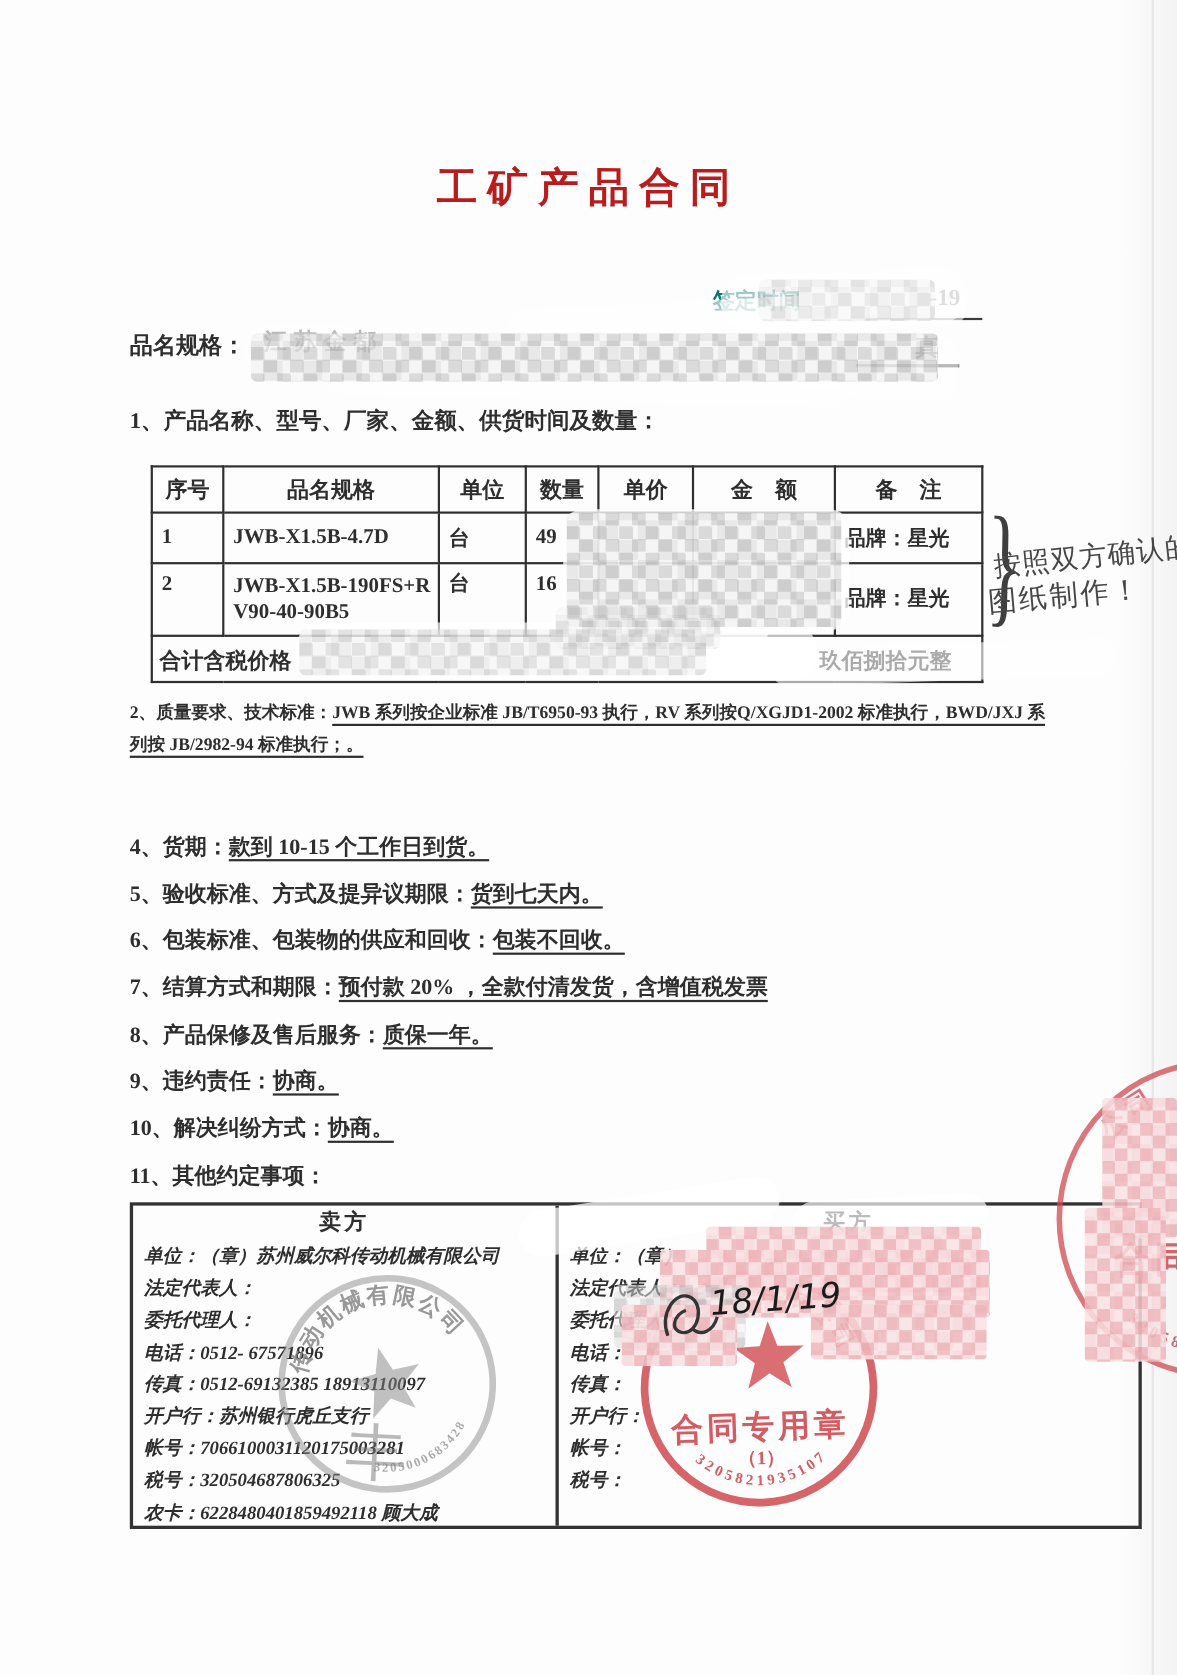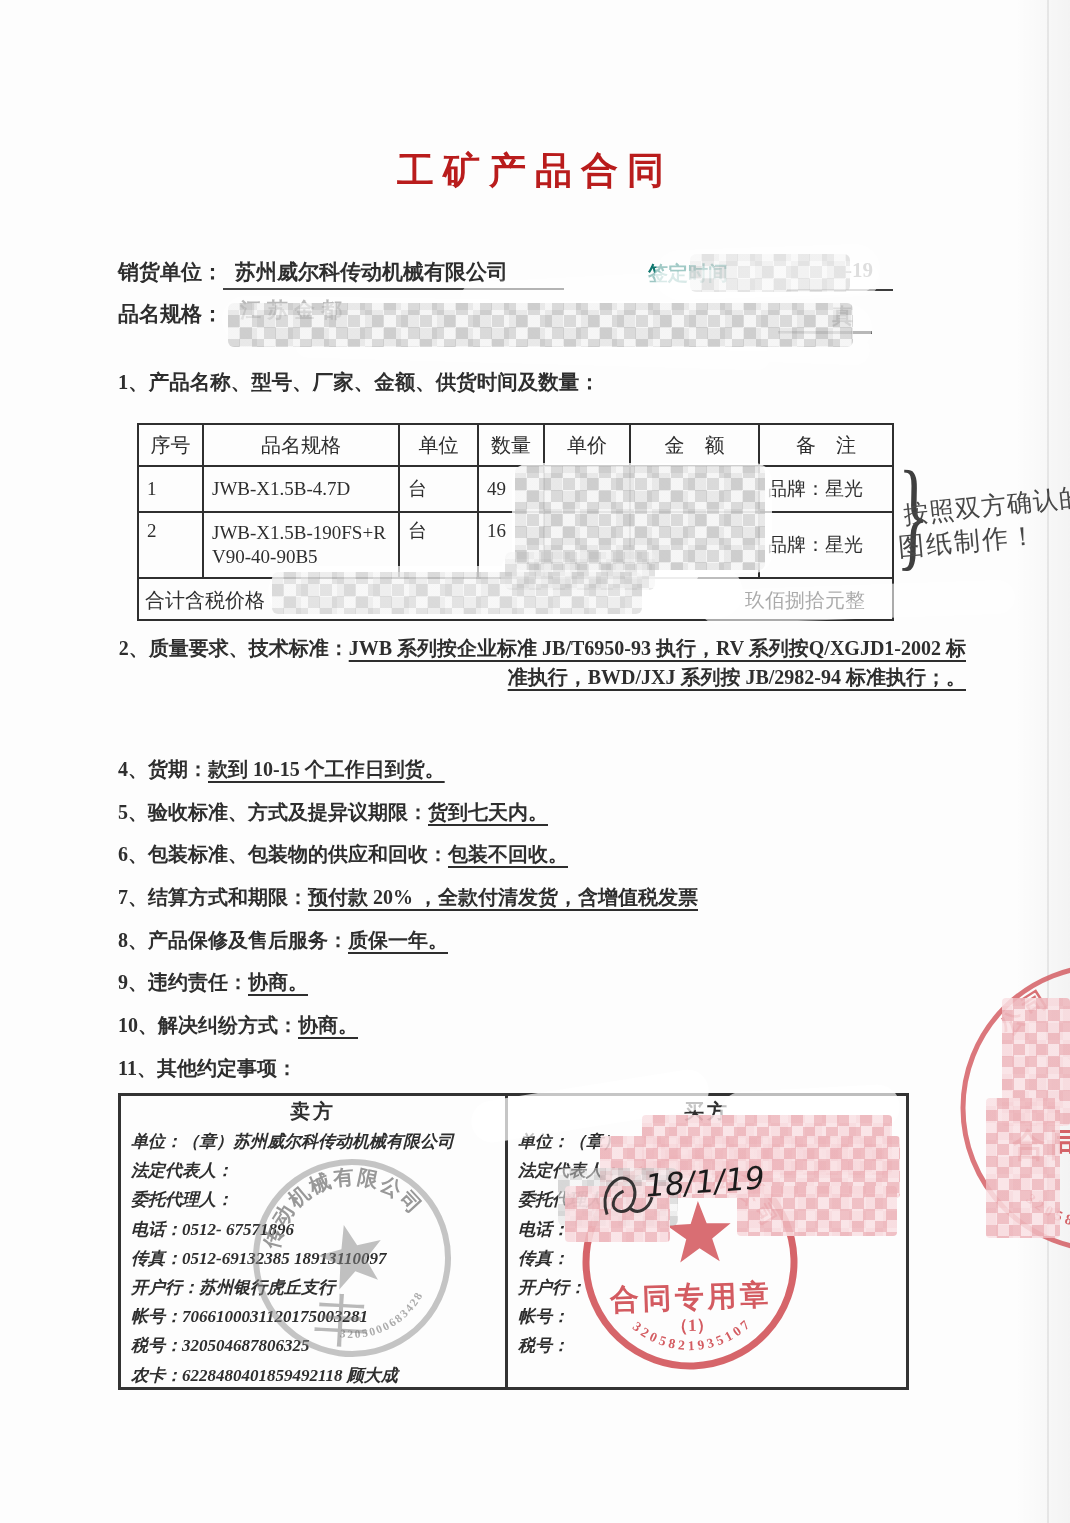--- a/index.html
+++ b/index.html
@@ -10,39 +10,39 @@
   .fold{left:1047px;top:0;width:2px;height:100%;background:rgba(170,170,170,0.22);z-index:1;}
 
   .title{left:0;right:0;top:146px;text-align:center;font-size:37px;letter-spacing:9px;color:#b91c1c;}
 
   .hline{font-size:21px;white-space:nowrap;}
   .seller-val{display:inline-block;border-bottom:2px solid #454545;padding:0 56px 2px 12px;}
   .faint{color:#0f766e;}
   .uline{background:#3c3c3c;height:2px;}
 
   .clause{font-size:20px;white-space:nowrap;z-index:2;}
-  .clause-wrap{font-size:20px;line-height:29px;z-index:2;text-align:right;}
+  .clause-wrap{font-size:16px;line-height:29px;z-index:2;}
   .uv{text-decoration:underline;text-underline-offset:5px;text-decoration-thickness:2px;}
 
   table.goods{border-collapse:collapse;z-index:2;position:absolute;left:137px;top:423px;}
-  table.goods th,table.goods td{border:2px solid #2f2f2f;padding:0 0 0 8px;font-weight:400;text-align:left;}
+  table.goods th,table.goods td{border:2px solid #2f2f2f;padding:0 0 0 8px;font-weight:700;text-align:left;}
   table.goods th{font-size:20px;height:40px;text-align:center;padding:0;}
   table.goods td{font-size:19px;vertical-align:middle;}
   .r1 td{height:44px;} .r2 td{height:58px;line-height:24px;}
   .spec{word-break:break-all;padding-right:6px;}
   .tfoot-cell{position:relative;height:40px;}
   .tf-left{position:absolute;left:6px;top:8px;font-size:20px;white-space:nowrap;}
   .tf-right{position:absolute;left:606px;top:8px;font-size:20px;white-space:nowrap;}
 
   .brace{left:884px;top:453px;font-size:122px;font-weight:400;color:#3f3f3f;transform:scaleX(.55) rotate(2deg);line-height:1;z-index:3;}
   .hand{font-family:"DejaVu Sans",sans-serif;font-weight:400;color:#474747;white-space:nowrap;z-index:3;}
   .hw1{left:903px;top:489px;font-size:25px;transform:rotate(-6deg);letter-spacing:1px;}
   .hw2{left:898px;top:524px;font-size:26px;transform:rotate(-5deg);letter-spacing:2px;}
 
-  .pbox{left:118px;top:1093px;width:791px;height:297px;border:3px solid #333;z-index:2;box-sizing:border-box;}
+  .pbox{left:118px;top:1093px;width:920px;height:297px;border:3px solid #333;z-index:2;box-sizing:border-box;}
   .pcol{position:absolute;top:0;height:100%;box-sizing:border-box;}
   .pcol.left{left:0;width:387px;border-right:3px solid #333;}
   .pcol.right{left:387px;right:0;}
   .ptitle{text-align:center;font-size:20px;line-height:31px;letter-spacing:3px;}
   .brow{font-size:17px;line-height:29.2px;padding-left:10px;white-space:nowrap;font-style:italic;}
 
   .stamp{z-index:20;}
   .stamp svg text{font-family:"Liberation Serif",serif;font-weight:700;}
   .seller-mark{left:314px;top:1284px;font-size:56px;color:#777;opacity:.5;transform:rotate(3deg);z-index:25;font-weight:400;font-family:"DejaVu Sans",sans-serif;}
 
@@ -59,23 +59,20 @@
 </style>
 </head>
 <body>
 
 <div class="page">
   <div class="abs edge-shade"></div>
   <div class="abs fold"></div>
 
   <div class="abs title">工矿产品合同</div>
 
-  <div class="abs hline" style="left:118px;top:258px;">
-    <span>销货单位：</span><span class="seller-val">苏州威尔科传动机械有限公司</span>
-  </div>
   <div class="abs hline faint" style="left:648px;top:260px;font-size:20px;">签定时间</div>
   <div class="abs hline" style="left:845px;top:258px;">-19</div>
   <div class="abs uline" style="left:787px;top:289px;width:106px;"></div>
 
   <div class="abs hline" style="left:118px;top:300px;">品名规格：</div>
   <div class="abs hline" style="left:240px;top:296px;letter-spacing:6px;color:#3f3f3f;">江苏金都</div>
   <div class="abs hline" style="left:832px;top:302px;">真</div>
   <div class="abs uline" style="left:778px;top:331px;width:94px;height:3px;"></div>
 
   <div class="abs clause" style="left:118px;top:368px;font-size:20.5px;">1、产品名称、型号、厂家、金额、供货时间及数量：</div>

